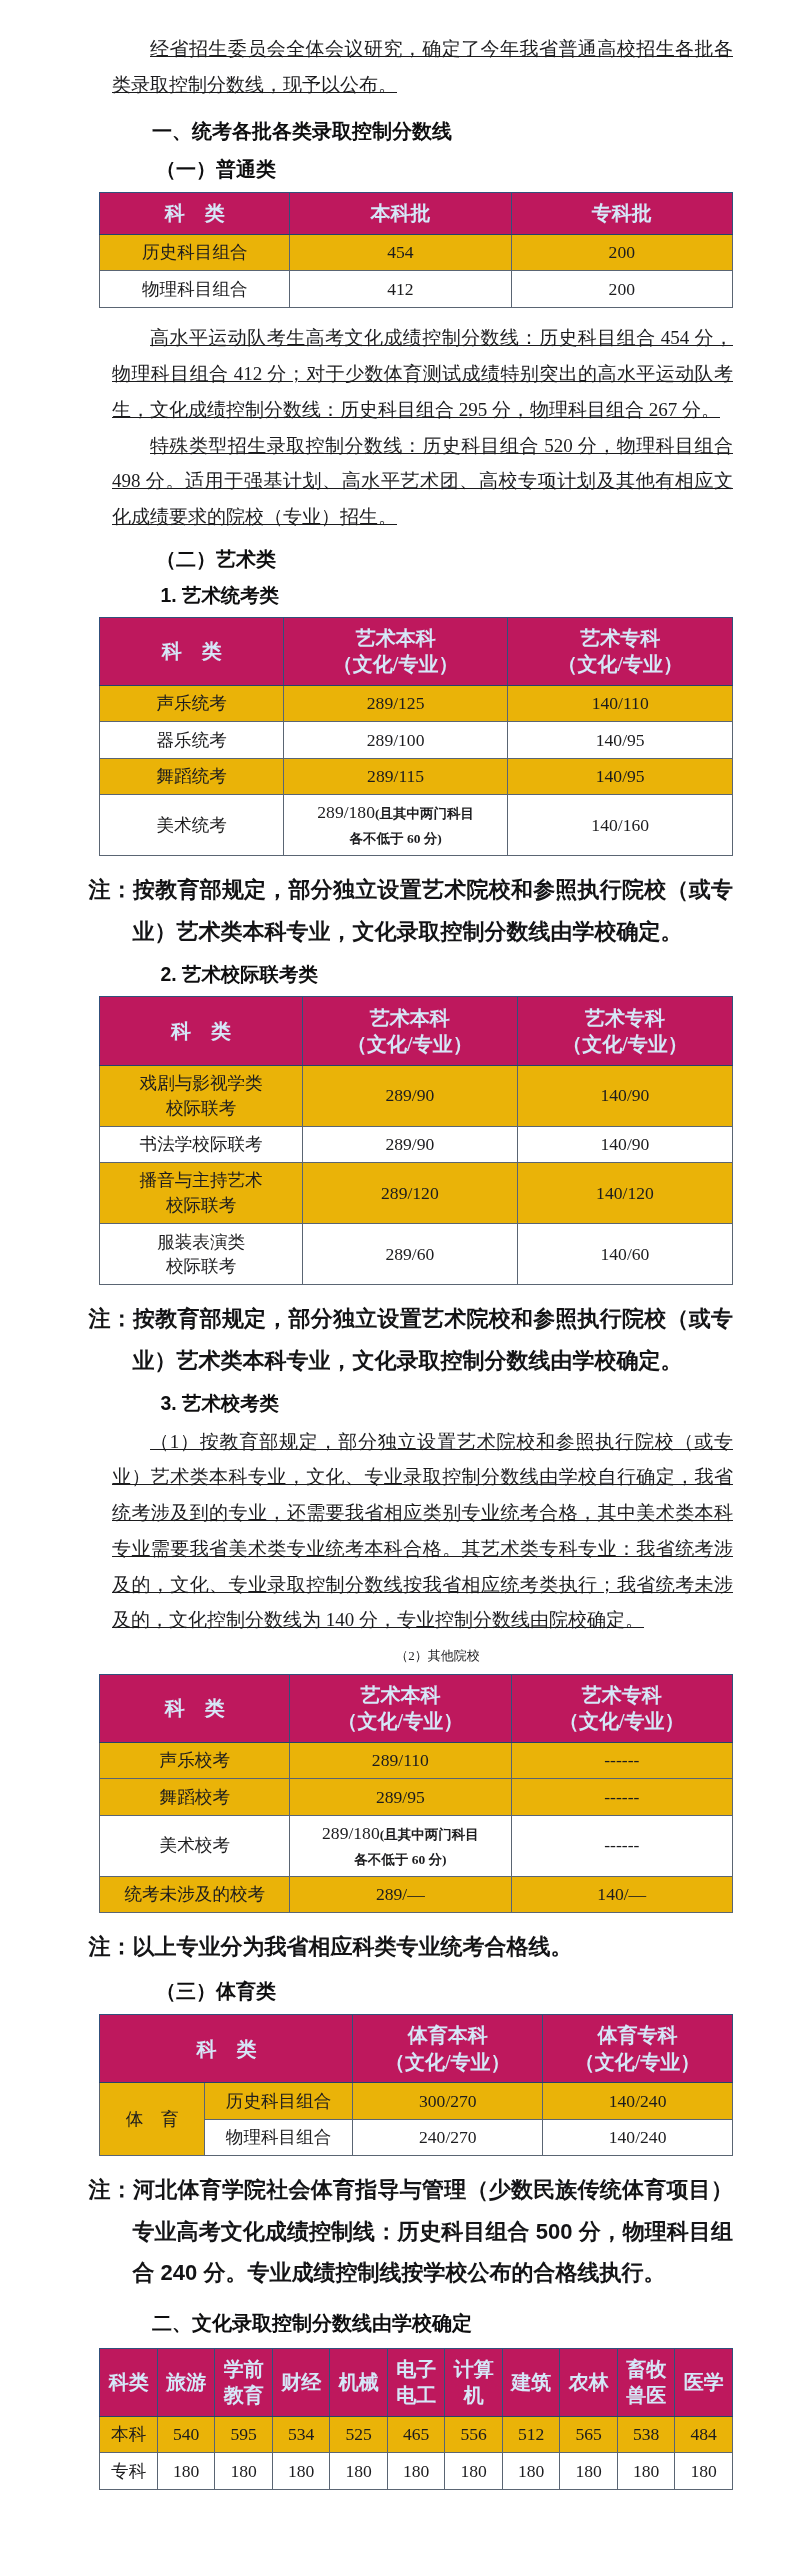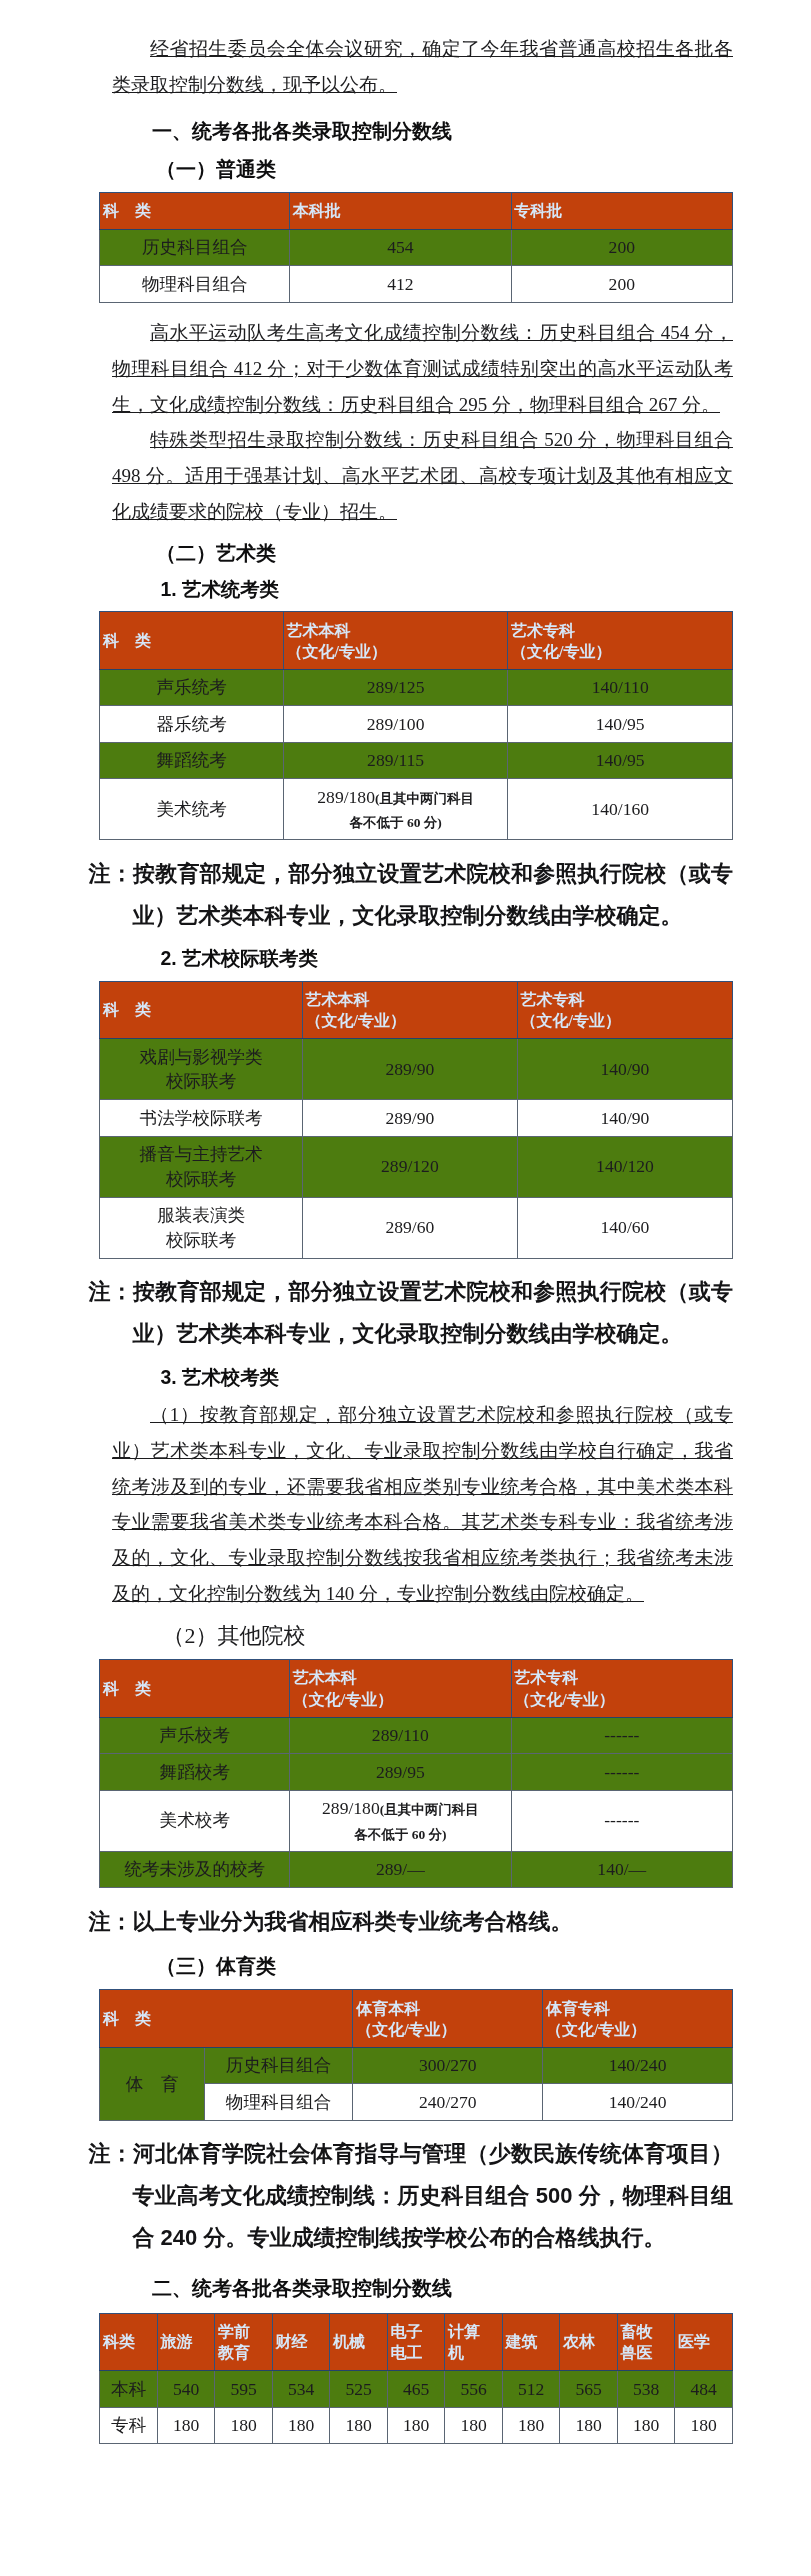--- a/index.html
+++ b/index.html
@@ -41,65 +41,66 @@
   .h3{
     font-family:"Liberation Sans","DejaVu Sans",sans-serif;
     font-weight:700;
     font-size:19.4px;
     line-height:1.35;
     color:#0e0e0f;
     margin:9px 0 7.2px;
     text-indent:2.5em;
   }
   .h4{
-    font-size:22px;
+    font-size:13px;
     line-height:1.35;
     margin:9px 0 7.2px;
     text-indent:2.3em;
+    text-align:center;
   }
   .note{
     font-family:"Liberation Sans","DejaVu Sans",sans-serif;
     font-weight:700;
     font-size:22px;
     line-height:1.9;
     text-align:justify;
     margin:9px 0 9px -23.5px;
     padding-left:2em;
     text-indent:-2em;
     color:#141416;
   }
   table.score{
     width:calc(100% + 12.6px);
     margin:9px 0 12.6px -12.6px;
     border-collapse:collapse;
     table-layout:fixed;
     border:1.8px solid #45505e;
   }
   table.score th{
-    background:#c2410c;
+    background:#be185d;
     color:#d6e7f8;
     font-weight:700;
-    font-size:16px;
+    font-size:20px;
     line-height:1.32;
     padding:7.2px 2.7px;
     border:0.9px solid #31507b;
     border-bottom:1.8px solid #24426b;
     white-space:pre-line;
-    text-align:left;
+    text-align:center;
   }
   table.score td{
     font-size:17.6px;
     line-height:1.4;
     text-align:center;
     padding:5.4px 4.5px;
     border:0.9px solid #5a6573;
     background:#ffffff;
     white-space:pre-line;
   }
-  table.score tr.alt td{background:#4d7c0f;}
+  table.score tr.alt td{background:#eab308;}
   table.score td.group{background:#b9cfe9;}
   .t1 th{padding:12.6px 2.7px;}
   .t1 td{padding:10px 4.5px;}
   .t3 td{padding:9px 4.5px;line-height:1.75;}
   .t5 td{padding:3.6px 3.6px;}
   .t6 th{padding:6.3px 1.8px;font-size:17.6px;}
   .t6 td{padding:4.5px 1.8px;}
   .small-note{font-size:13.5px;font-weight:bold;}
 </style>
 </head>
@@ -311,21 +312,21 @@
       <tr>
         <td>物理科目组合</td>
         <td>240/270</td>
         <td>140/240</td>
       </tr>
     </tbody>
   </table>
 
   <div class="note">注：河北体育学院社会体育指导与管理（少数民族传统体育项目）专业高考文化成绩控制线：历史科目组合 500 分，物理科目组合 240 分。专业成绩控制线按学校公布的合格线执行。</div>
 
-  <div class="h1">二、统考各批各类录取控制分数线</div>
+  <div class="h1">二、文化录取控制分数线由学校确定</div>
 
   <table class="score t6">
     <thead>
       <tr>
         <th>科类</th>
         <th>旅游</th>
         <th>学前
 教育</th>
         <th>财经</th>
         <th>机械</th>

